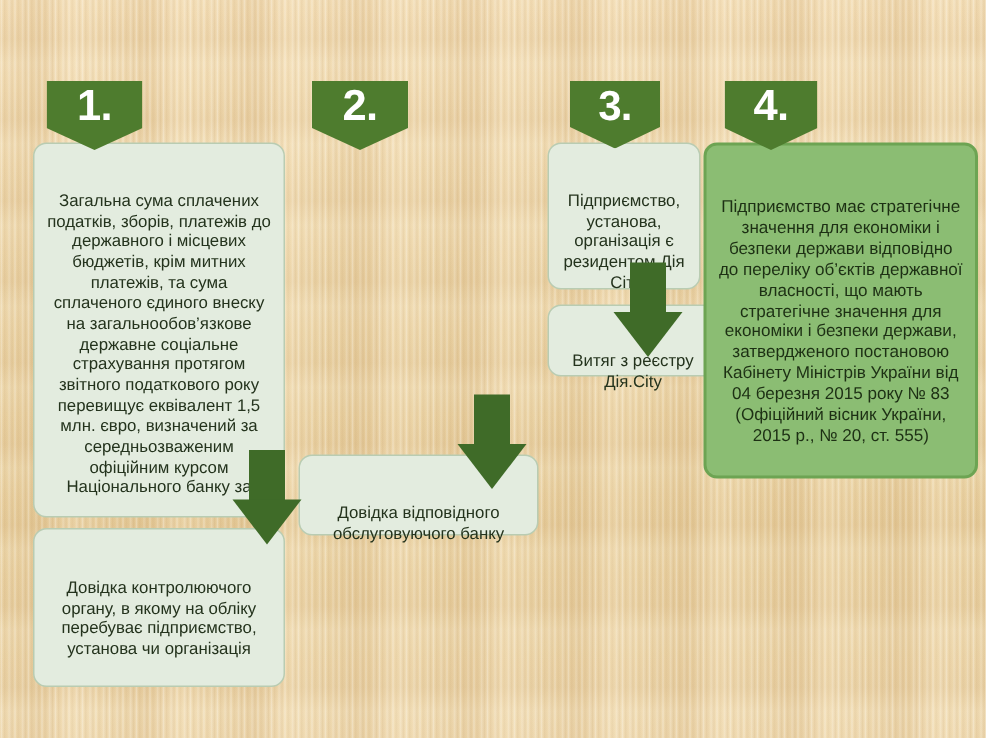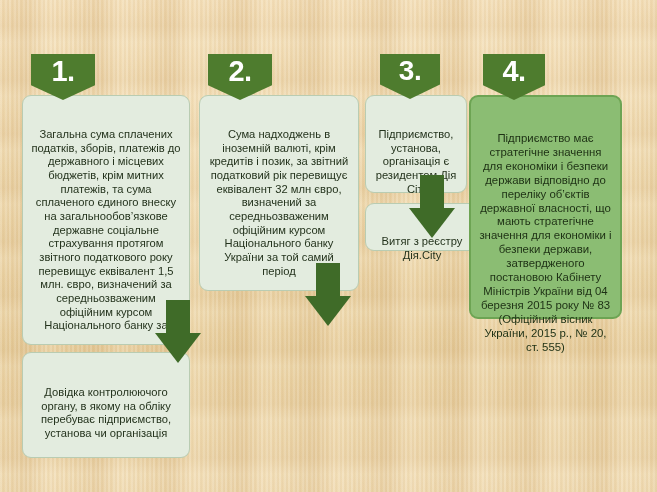--- a/index.html
+++ b/index.html
@@ -139,29 +139,29 @@
   </div>
 
   <div class="card pale" style="left:22px; top:352px; width:168px; height:106px; padding:10px 7px 6px 7px; font-size:11.2px;">
     <span class="txt">Довідка контролюючого органу, в якому на обліку перебуває підприємство, установа чи організація</span>
   </div>
 
   <div class="banner" style="left:208px; top:54px; width:64px; height:46px; font-size:29px;">
     <span>2.</span>
   </div>
 
-  <div class="card pale" style="left:199px; top:95px; width:160px; height:196px; padding:9px 7px 6px 7px; font-size:11.2px;">
-    <span class="txt">Сума надходжень в іноземній валюті, крім кредитів і позик, за звітний податковий рік перевищує еквівалент 32 млн євро, визначений за середньозваженим офіційним курсом Національного банку України за той самий період</span>
-  </div>
 
   <div class="arrow-wrap" style="left:305px; top:263px; width:46px; height:63px;">
     <div class="a-shaft" style="width:24px; height:36px;"></div>
     <div class="a-head" style="top:33px; border-left-width:23px; border-right-width:23px; border-top-width:30px;"></div>
   </div>
 
+  <div class="card pale" style="left:199px; top:303px; width:160px; height:54px; padding:9px 7px 6px 7px; font-size:11.2px;">
+    <span class="txt">Довідка відповідного обслуговуючого банку</span>
+  </div>
 
   <div class="banner" style="left:380px; top:54px; width:60px; height:45px; font-size:28px;">
     <span>3.</span>
   </div>
 
   <div class="card pale" style="left:365px; top:95px; width:102px; height:98px; padding:9px 6px 6px 6px; font-size:11.2px;">
     <span class="txt">Підприємство, установа, організація є резидентом Дія Сіті</span>
   </div>
 
   <div class="arrow-wrap" style="left:409px; top:175px; width:46px; height:63px;">
@@ -170,17 +170,17 @@
   </div>
 
   <div class="card pale" style="left:365px; top:203px; width:114px; height:48px; padding:8px 5px 6px 5px; font-size:11.2px;">
     <span class="txt">Витяг з реєстру Дія.City</span>
   </div>
 
   <div class="banner" style="left:483px; top:54px; width:62px; height:46px; font-size:29px;">
     <span>4.</span>
   </div>
 
-  <div class="card deep" style="left:469px; top:95px; width:153px; height:224px; padding:12px 8px 2px 8px; font-size:11.4px;">
+  <div class="card deep" style="left:469px; top:95px; width:183px; height:224px; padding:12px 8px 2px 8px; font-size:11.4px;">
     <span class="txt">Підприємство має стратегічне значення для економіки і безпеки держави відповідно до переліку об’єктів державної власності, що мають стратегічне значення для економіки і безпеки держави, затвердженого постановою Кабінету Міністрів України від 04 березня 2015 року № 83 (Офіційний вісник України, 2015 р., № 20, ст. 555)</span>
   </div>
 
 </div>
 
 </body></html>

